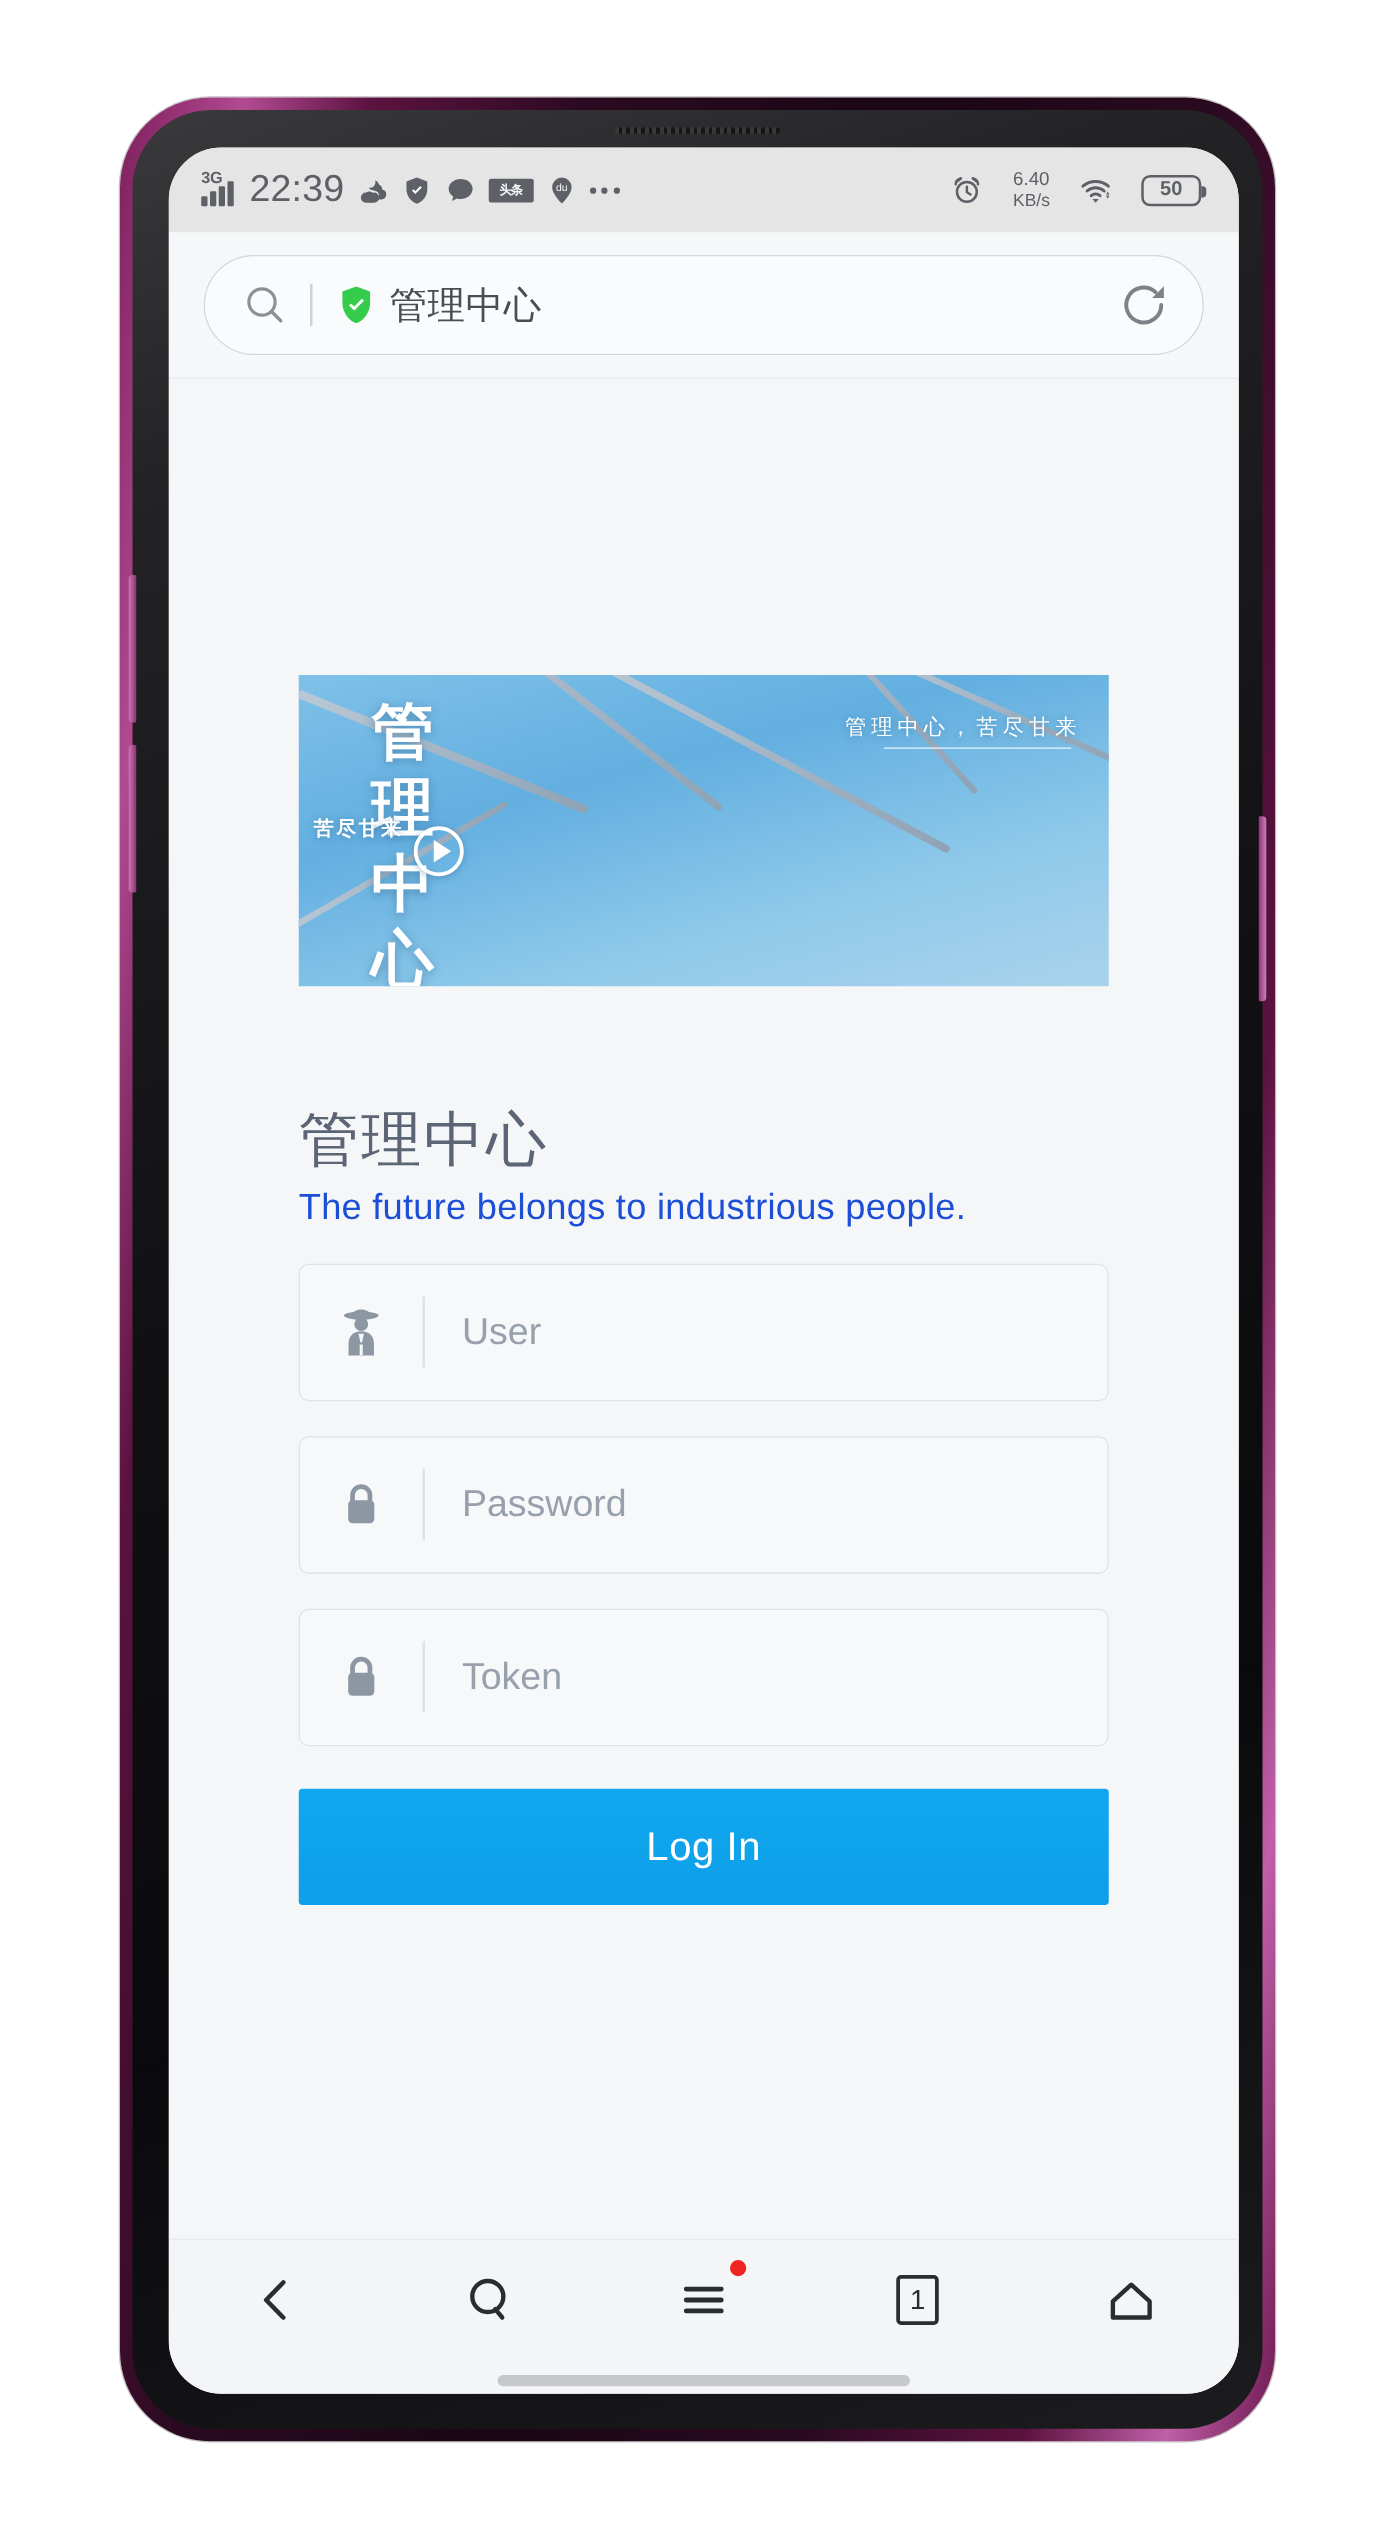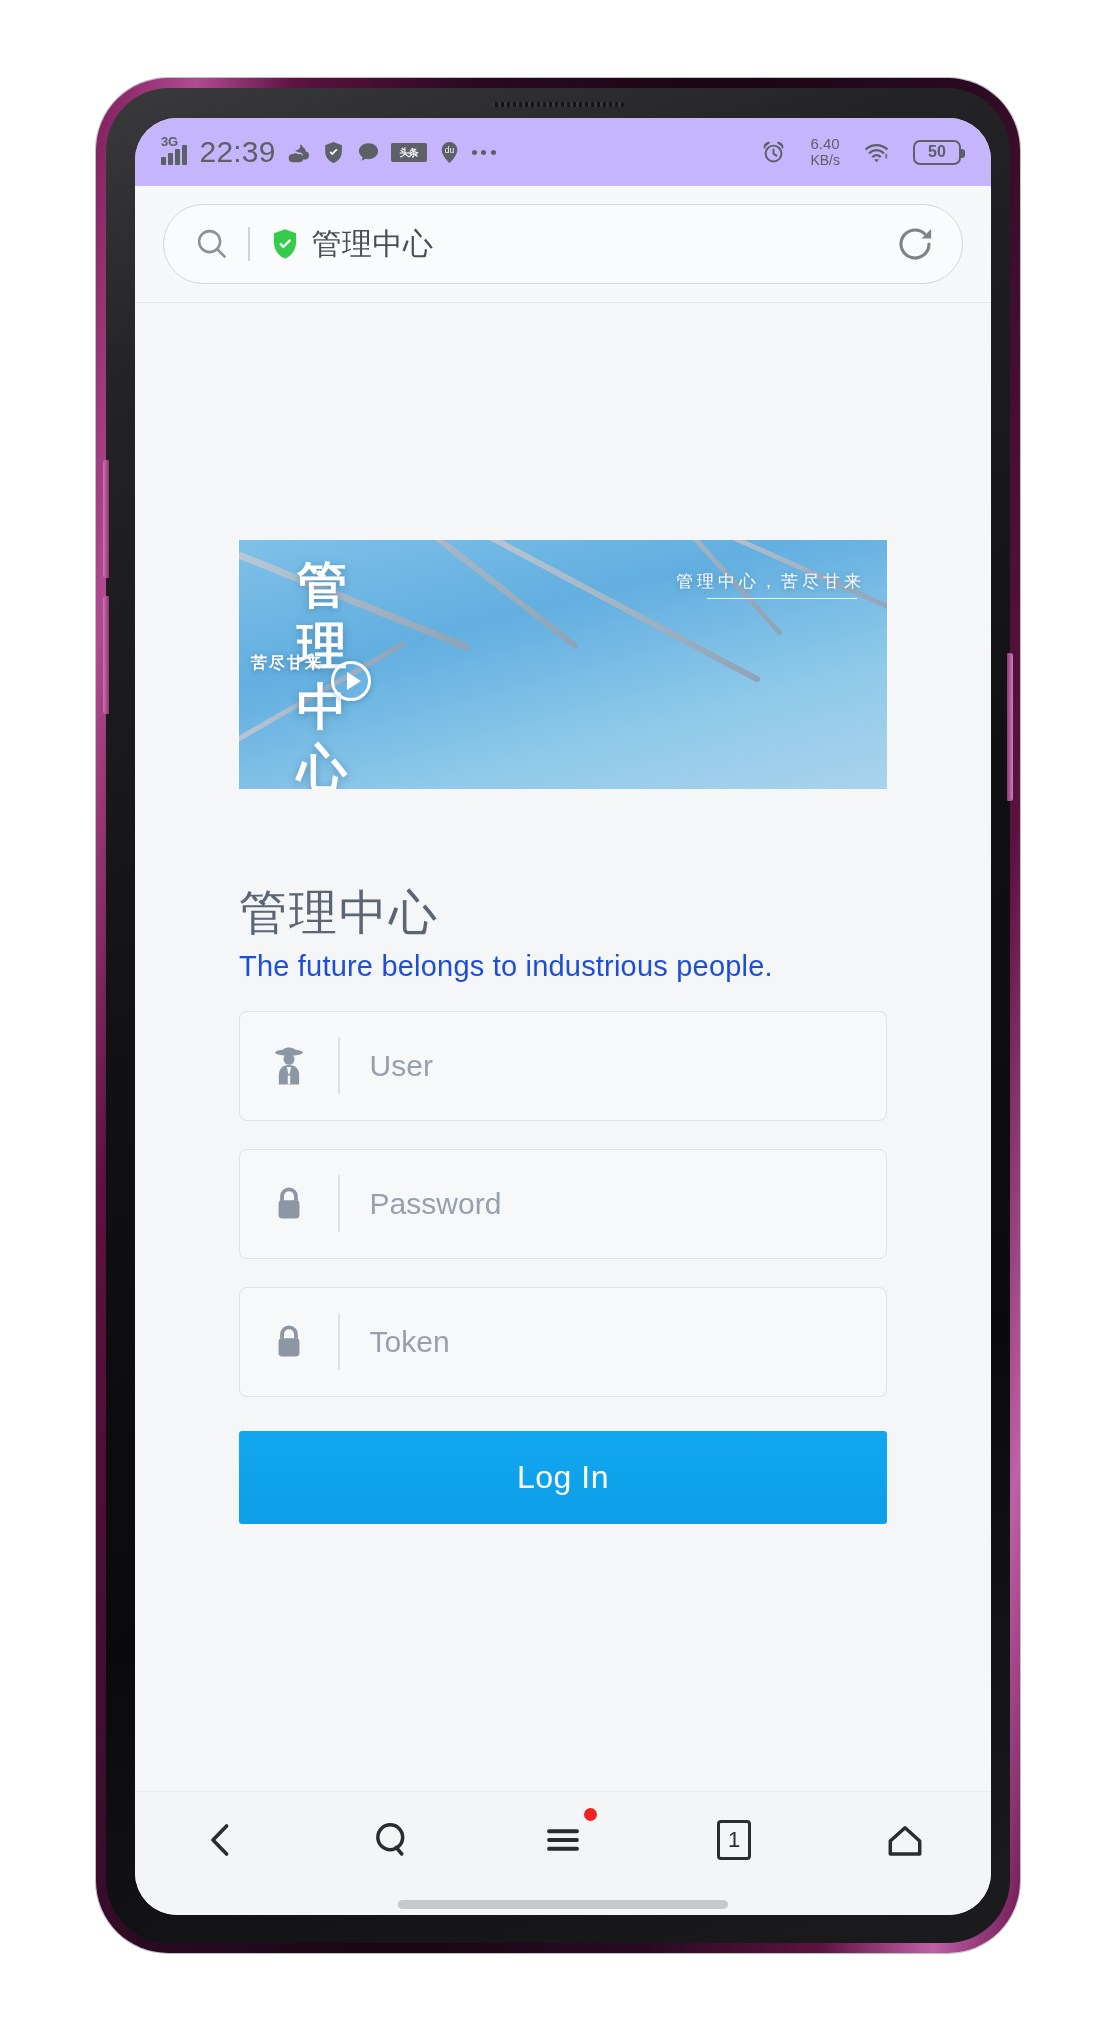--- a/index.html
+++ b/index.html
@@ -58,21 +58,21 @@
     border-radius: 1px 3px 3px 1px;
     background: linear-gradient(to left,#cb80bc,#8f3574);
   }
 
   
   #status-bar {
     position: absolute; left: 0; top: 0;
     width: 100%; height: 68px;
     display: flex; align-items: center;
     padding: 0 30px 0 26px;
-    background: #c4b5fd;
+    background: #e5e5e5;
     color: #5d6066;
   }
   .status-left { display: flex; align-items: center; gap: 10px; flex: 1; }
   .status-right { display: flex; align-items: center; gap: 24px; }
 
   .signal-wrap { position: relative; display: flex; align-items: flex-end; gap: 2.5px; height: 26px; }
   .signal-wrap .bar { width: 4.5px; background: #5d6066; border-radius: 1px; }
   .signal-wrap .b1 { height: 8px; } .signal-wrap .b2 { height: 12px; }
   .signal-wrap .b3 { height: 16px; } .signal-wrap .b4 { height: 20px; }
   .net-type {

